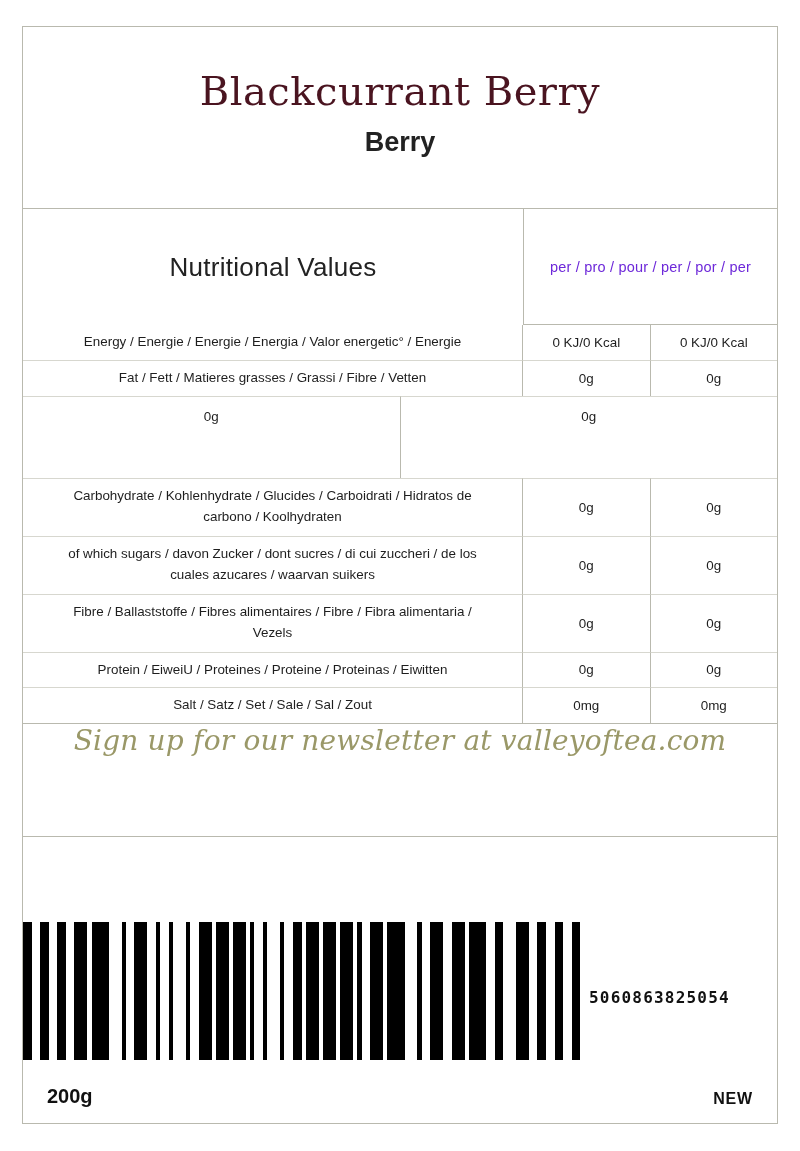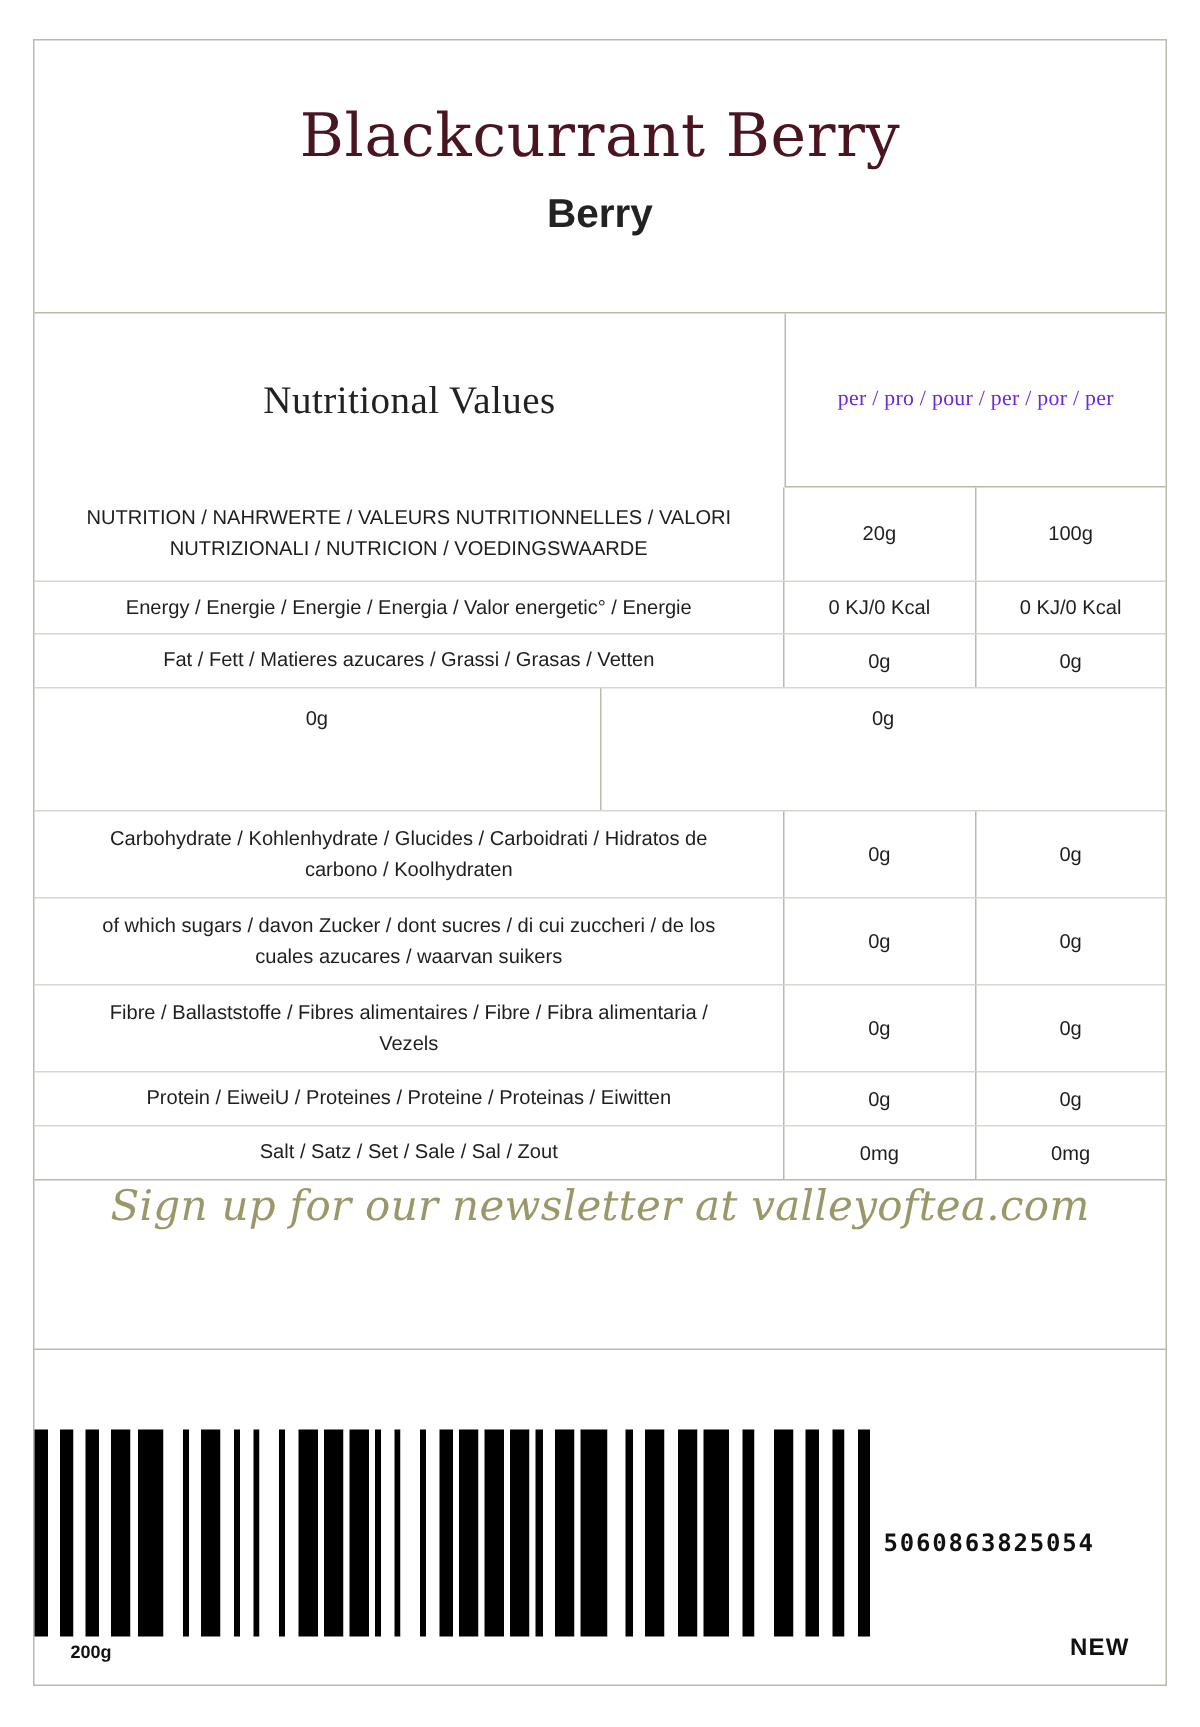--- a/index.html
+++ b/index.html
@@ -53,21 +53,20 @@
   }
   
   .nutrition {
     border-bottom: 1px solid #b9b9ae;
     display: flex;
     flex-direction: column;
   }
   .nut-top {
     display: flex;
     height: 116px;
-    font-family: Liberation Serif, serif;
   }
   .nut-top-left {
     flex: 0 0 500px;
     display: flex;
     align-items: center;
     justify-content: center;
     border-right: 1px solid #b9b9ae;
   }
   .nut-title {
     font-size: 26px;
@@ -170,21 +169,21 @@
     font-family: "DejaVu Sans Mono", monospace;
     font-size: 16px;
     font-weight: bold;
     letter-spacing: 1.2px;
     color: #111;
   }
   .weight {
     position: absolute;
     left: 24px;
     bottom: 15px;
-    font-size: 12px;
+    font-size: 20px;
     font-weight: bold;
     color: #111;
   }
   .new-tag {
     position: absolute;
     right: 24px;
     bottom: 15px;
     font-size: 16px;
     font-weight: bold;
     letter-spacing: 0.8px;
@@ -206,34 +205,29 @@
       <div class="nut-top-left">
         <div class="nut-title">Nutritional Values</div>
       </div>
       <div class="nut-top-right">
         <div class="per-label">per / pro / pour / per / por / per</div>
       </div>
     </div>
 
     <div class="nut-rows">
 
-      <div class="nut-row header-row" style="min-height:58px;">
-        <div class="cell-name">NUTRITION / NAHRWERTE / VALEURS NUTRITIONNELLES / VALORI NUTRIZIONALI / NUTRICION / VOEDINGSWAARDE</div>
-        <div class="cell-val first">20g</div>
-        <div class="cell-val">100g</div>
-      </div>
 
       <div class="nut-row">
         <div class="cell-name">Energy / Energie / Energie / Energia / Valor energetic° / Energie</div>
         <div class="cell-val first">0 KJ/0 Kcal</div>
         <div class="cell-val">0 KJ/0 Kcal</div>
       </div>
 
       <div class="nut-row">
-        <div class="cell-name">Fat / Fett / Matieres azucares / Grassi / Grasas / Vetten</div>
+        <div class="cell-name">Fat / Fett / Matieres grasses / Grassi / Fibre / Vetten</div>
         <div class="cell-val first">0g</div>
         <div class="cell-val">0g</div>
       </div>
 
       <div class="nut-row" style="min-height:82px;">
         <div class="cell-val first" style="align-items:flex-start;padding-top:12px;">0g</div>
         <div class="cell-val" style="align-items:flex-start;padding-top:12px;">0g</div>
       </div>
 
       <div class="nut-row" style="min-height:58px;">

